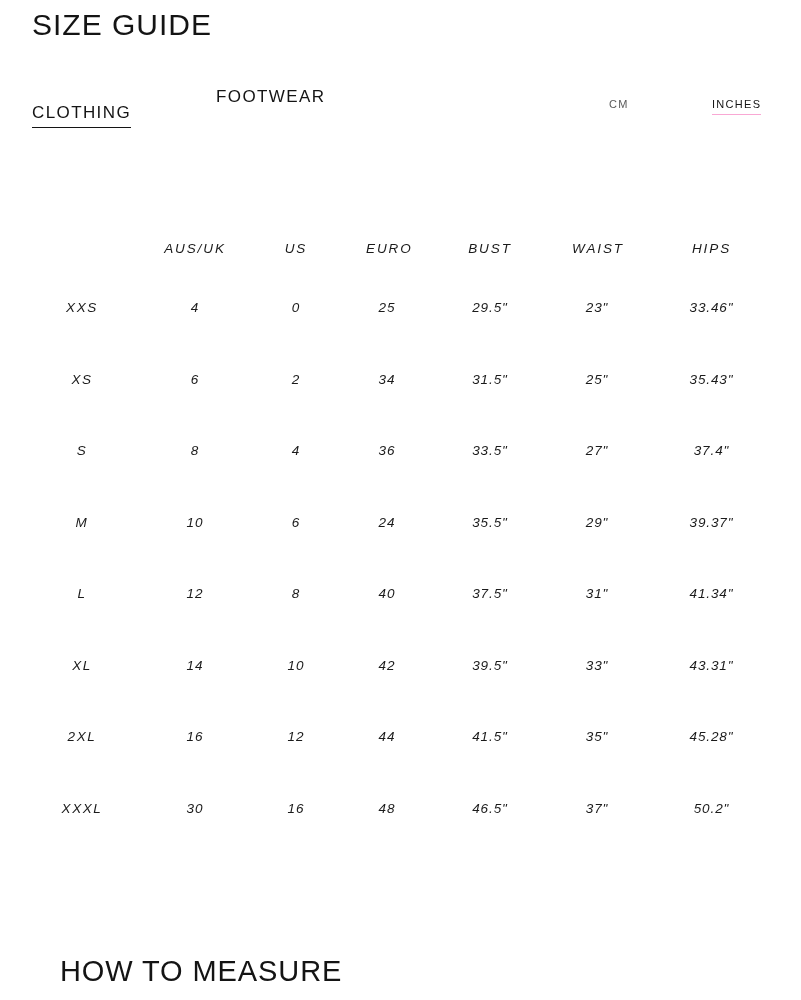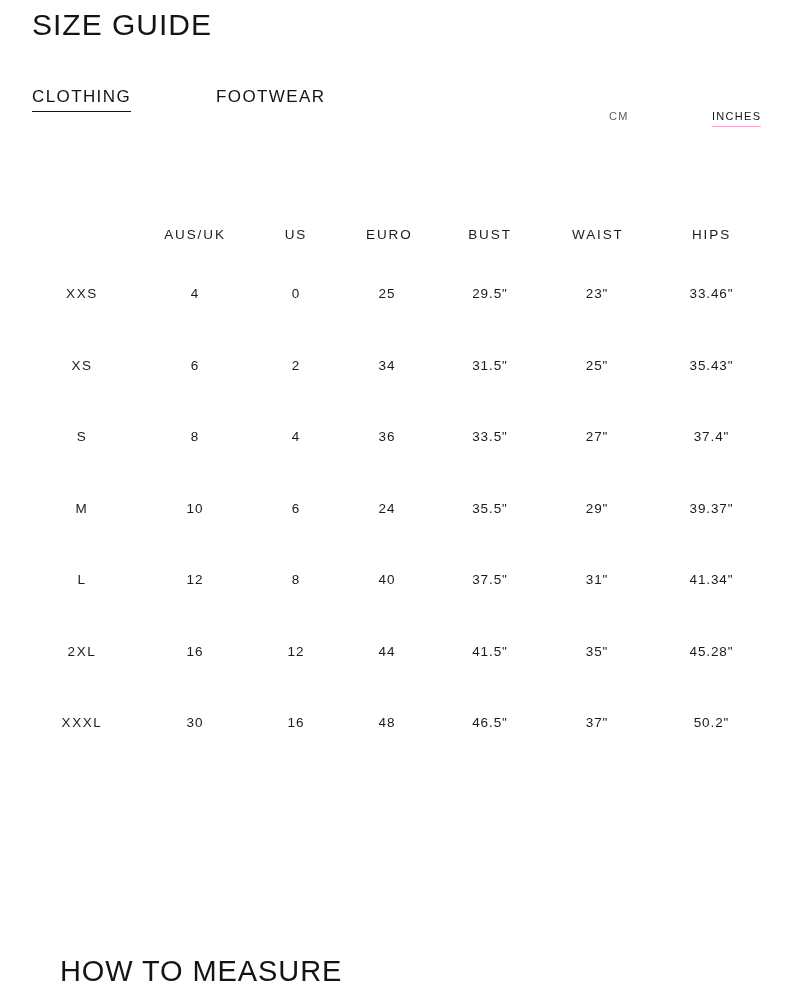--- a/index.html
+++ b/index.html
@@ -46,27 +46,27 @@
     letter-spacing: 1.4px;
     color: #141414;
     line-height: 22px;
     white-space: nowrap;
     cursor: pointer;
     padding-bottom: 3px;
   }
   .tab.active {
     border-bottom: 1px solid #141414;
   }
-  .tab-clothing { left: 32px; }
+  .tab-clothing { left: 32px; margin-top: 16px; }
   .tab-footwear { left: 216px; }
 
   
   .unit {
     position: absolute;
-    top: 23px;
+    top: 11px;
     font-size: 11px;
     font-weight: 400;
     letter-spacing: 1.3px;
     line-height: 14px;
     white-space: nowrap;
     cursor: pointer;
     padding-bottom: 3px;
   }
   .unit-cm {
     left: 609px;
@@ -75,24 +75,25 @@
   .unit-inches {
     left: 712px;
     color: #141414;
     border-bottom: 1px solid #f9a8d4;
   }
 
   
   .size-table {
     position: absolute;
     left: 0;
-    top: 210px;
+    top: 224px;
     width: 801px;
     border-collapse: collapse;
     table-layout: fixed;
+    font-style: italic;
   }
   .size-table th,
   .size-table td {
     text-align: center;
     padding: 0;
     border: 0;
     font-weight: 400;
     vertical-align: middle;
   }
   .size-table thead th {
@@ -208,20 +209,29 @@
     <tr>
       <td class="cell-size">L</td>
       <td>12</td>
       <td>8</td>
       <td>40</td>
       <td>37.5"</td>
       <td>31"</td>
       <td>41.34"</td>
     </tr>
     <tr>
+      <td class="cell-size">XL</td>
+      <td>14</td>
+      <td>10</td>
+      <td>42</td>
+      <td>39.5"</td>
+      <td>33"</td>
+      <td>43.31"</td>
+    </tr>
+    <tr>
       <td class="cell-size">2XL</td>
       <td>16</td>
       <td>12</td>
       <td>44</td>
       <td>41.5"</td>
       <td>35"</td>
       <td>45.28"</td>
     </tr>
     <tr>
       <td class="cell-size">XXXL</td>

